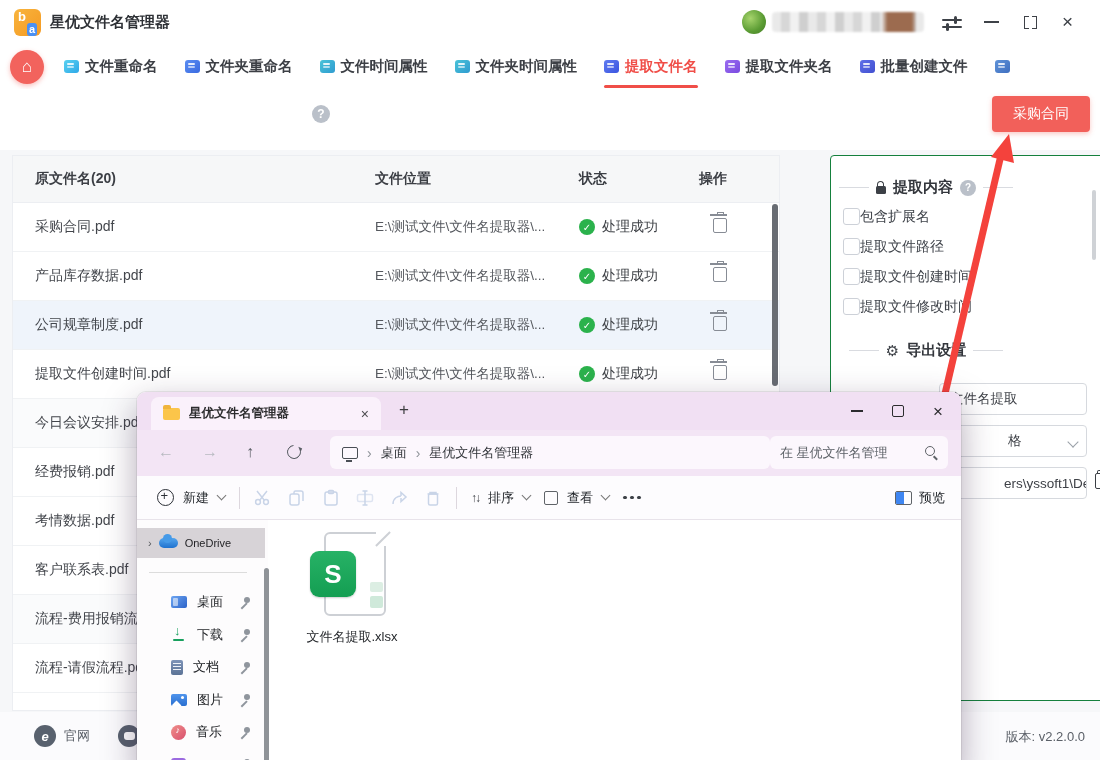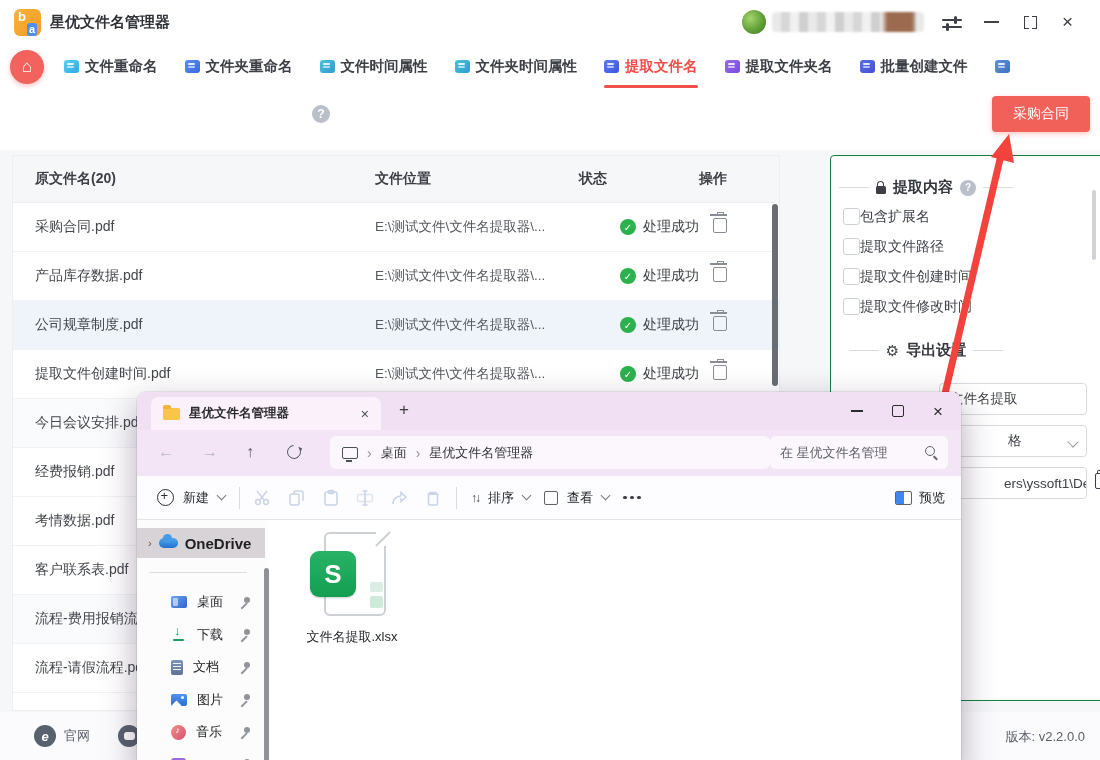--- a/index.html
+++ b/index.html
@@ -55,21 +55,21 @@
   
   .contentzone{position:absolute;left:0;top:150px;width:1100px;height:562px;background:#f6f7f9;}
   .tablecard{position:absolute;left:12px;top:155px;width:768px;height:556px;background:#fff;border:1px solid #eceef2;box-sizing:border-box;}
   .thead{display:grid;grid-template-columns:340px 204px 120px 100px;height:46px;background:#f6f7f8;align-items:center;padding-left:22px;border-bottom:1px solid #eceef2;}
   .thead span{font-size:14px;font-weight:bold;color:#3c3f45;}
   .trow{display:grid;grid-template-columns:340px 204px 120px 100px;height:48px;align-items:center;padding-left:22px;border-bottom:1px solid #f0f2f4;background:#fff;}
   .trow.tone-blue{background:#eff4fb;}
   .trow.tone-gray{background:#fafbfc;}
   .c-name{font-size:14px;color:#43464c;white-space:nowrap;overflow:hidden;}
   .c-loc{font-size:13.5px;color:#55585e;white-space:nowrap;overflow:hidden;}
-  .c-status{display:flex;align-items:center;gap:7px;font-size:14px;color:#3f4247;justify-content:flex-end;}
+  .c-status{display:flex;align-items:center;gap:7px;font-size:14px;color:#3f4247;}
   .check-dot{width:16px;height:16px;border-radius:50%;background:#2bb24c;color:#fff;font-size:10px;display:flex;align-items:center;justify-content:center;flex:none;}
   .check-dot::before{content:"✓";}
   .c-act{padding-left:14px;}
   .gtrash{display:inline-block;width:12px;height:13px;border:1.5px solid #878c95;border-radius:2px;position:relative;}
   .gtrash::before{content:"";position:absolute;left:-4px;top:-4.5px;width:17px;height:1.5px;background:#878c95;}
   .gtrash::after{content:"";position:absolute;left:2.5px;top:-7px;width:5px;height:2px;border:1.5px solid #878c95;border-bottom:none;}
   .tbl-scroll{position:absolute;left:772px;top:204px;width:6px;height:182px;background:#686c73;border-radius:3px;}
   
   .panel{position:absolute;left:830px;top:155px;width:296px;height:546px;background:#fff;border:1px solid #15803d;border-radius:4px;box-sizing:border-box;}
   .p-head{position:absolute;left:0;width:190px;display:flex;align-items:center;justify-content:center;gap:7px;}
@@ -141,21 +141,21 @@
   .dots::before{content:"";position:absolute;top:0;left:0;width:3.5px;height:3.5px;border-radius:50%;background:#3e4248;box-shadow:7px 0 0 #3e4248,14px 0 0 #3e4248;}
   .preview{position:absolute;right:16px;display:flex;align-items:center;gap:7px;font-size:13px;color:#1f2328;}
   .split{width:15px;height:12px;border:1.6px solid #5f6368;border-radius:2px;position:relative;overflow:hidden;}
   .split::before{content:"";position:absolute;left:0;top:0;bottom:0;width:50%;background:#3f86f2;}
   .ex-body{position:absolute;left:0;top:128px;right:0;bottom:0;background:#fff;}
   .sidebar{position:absolute;left:0;top:0;width:131px;bottom:0;background:#fdfcfd;}
   .od-row{position:absolute;left:0;top:8px;width:128px;height:30px;background:#d7d3d7;display:flex;align-items:center;gap:7px;padding-left:11px;box-sizing:border-box;}
   .od-chev{font-size:11px;color:#55585c;}
   .cloud{width:19px;height:10px;background:linear-gradient(#53a4ec,#1f72cf);border-radius:6px;position:relative;flex:none;}
   .cloud::before{content:"";position:absolute;top:-4px;left:4px;width:9px;height:9px;border-radius:50%;background:#459ae8;}
-  .od-label{font-size:15px;color:#1f1f22;font-weight:bold;}
+  .od-label{font-size:11px;color:#1f1f22;font-weight:normal;}
   .sb-sep{position:absolute;left:12px;top:52px;width:98px;height:1px;background:#dcdcdc;}
   .pinned{position:absolute;left:0;top:66px;width:126px;display:flex;flex-direction:column;}
   .pitem{height:32.5px;display:flex;align-items:center;gap:10px;padding-left:34px;position:relative;}
   .s-label{font-size:13px;color:#222428;}
   .pin{position:absolute;right:12px;width:11px;height:11px;}
   .pin::before{content:"";position:absolute;right:1px;top:0;width:6px;height:6px;border-radius:50%;background:#8f959d;}
   .pin::after{content:"";position:absolute;left:0;bottom:1px;width:8px;height:1.6px;background:#8f959d;transform:rotate(-45deg);}
   .s-ic{flex:none;position:relative;}
   .ic-desk{width:16px;height:12px;border-radius:2px;background:linear-gradient(135deg,#6ea6f2,#2c63c8);}
   .ic-desk::before{content:"";position:absolute;left:2px;top:2px;bottom:2px;width:5px;background:rgba(255,255,255,.55);border-radius:1px;}

